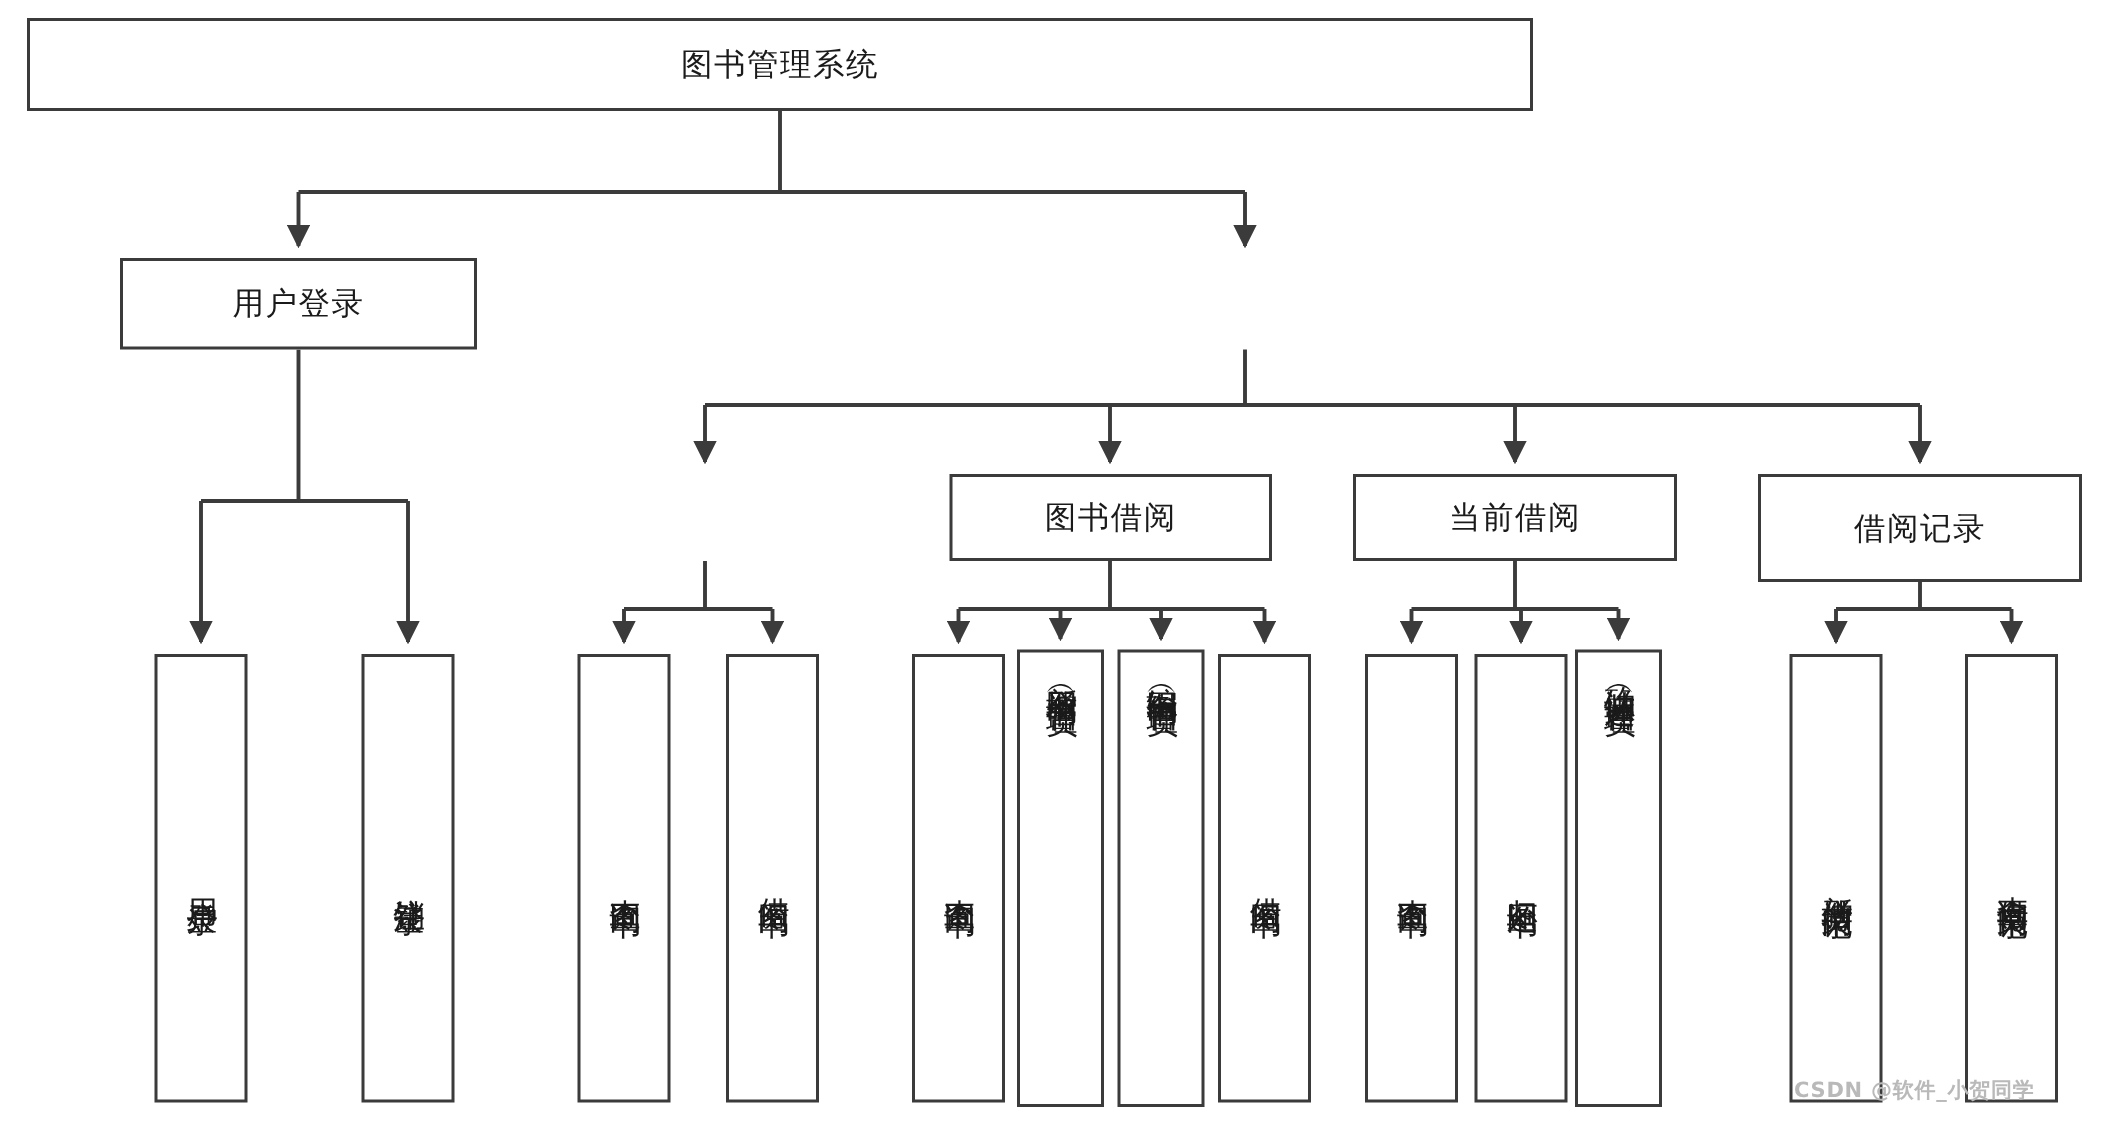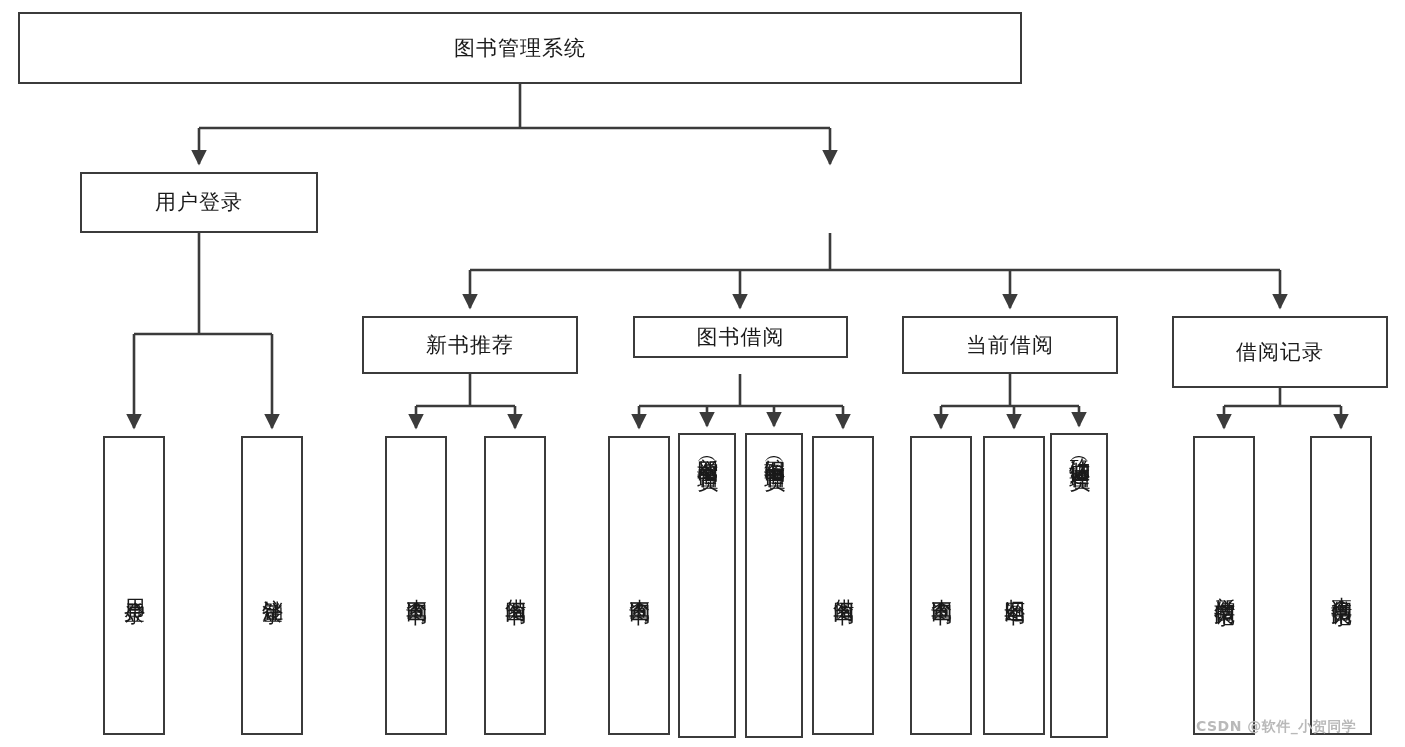--- a/index.html
+++ b/index.html
@@ -121,34 +121,31 @@
       <path d="M 1014 406 L 1014 428" marker-end="url(#arrow)"></path>
       <path d="M 1079 406 L 1079 426" marker-end="url(#arrow)"></path>
 
       <path d="M 1280 374 L 1280 406"></path>
       <path d="M 1224 406 L 1341 406"></path>
       <path d="M 1224 406 L 1224 428" marker-end="url(#arrow)"></path>
       <path d="M 1341 406 L 1341 428" marker-end="url(#arrow)"></path>
     </g>
   </svg>
 
-  <div class="node level0" style="left:18px; top:12px; width:1004px; height:72px;text-align:right;">
+  <div class="node level0" style="left:18px; top:12px; width:1004px; height:62px;text-align:right;">
     <span class="label">图书管理系统</span>
   </div>
 
   <div class="node" style="left:80px; top:172px; width:238px; height:61px;">
     <span class="label">用户登录</span>
   </div>
 
 
-  <div class="node" style="left:362px; top:316px; width:216px; height:58px;">
-    <span class="label">新书推荐</span>
-  </div>
-
-  <div class="node" style="left:633px; top:316px; width:215px; height:42px;">
+
+  <div class="node" style="left:633px; top:316px; width:215px; height:58px;">
     <span class="label">图书借阅</span>
   </div>
 
   <div class="node" style="left:902px; top:316px; width:216px; height:58px;text-align:right;">
     <span class="label">当前借阅</span>
   </div>
 
   <div class="node" style="left:1172px; top:316px; width:216px; height:72px;">
     <span class="label">借阅记录</span>
   </div>

